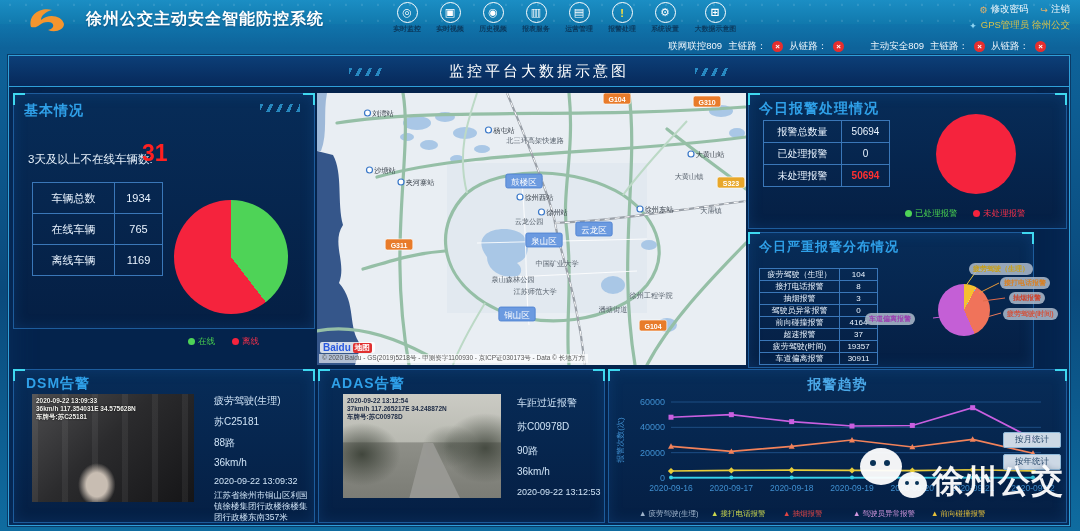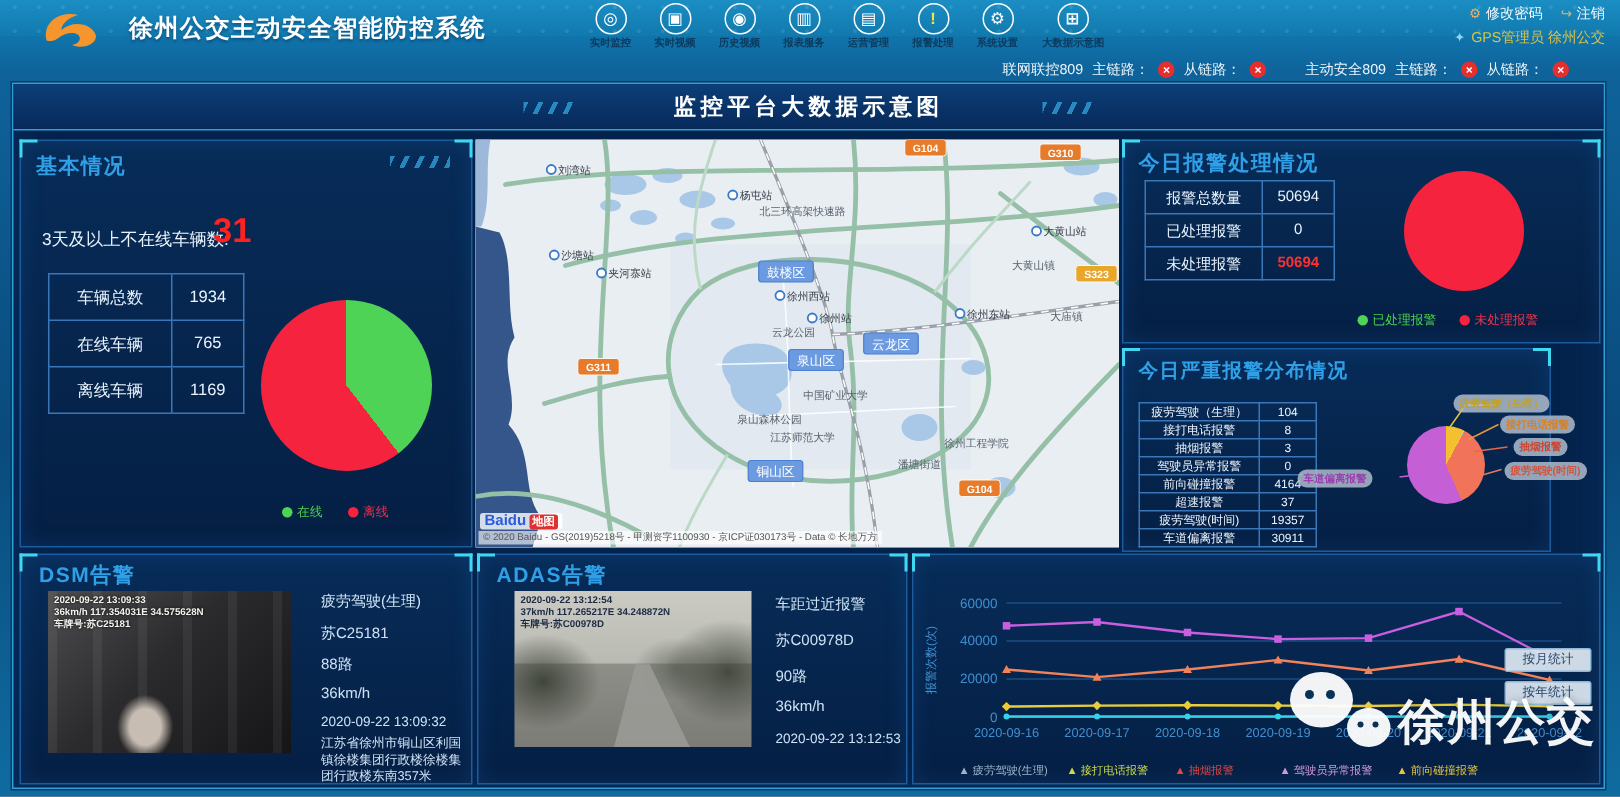--- a/index.html
+++ b/index.html
@@ -32,37 +32,37 @@
          color:#eef6fc;font-size:9.5px;white-space:nowrap}
   .links .gap{width:14px}
   .err{display:inline-flex;width:11px;height:11px;border-radius:50%;background:#e62e2e;color:#fff;
        font-size:8px;line-height:11px;align-items:center;justify-content:center;font-weight:bold}
   
   .board{position:absolute;left:8px;top:55px;width:1062px;height:471px;background:#04234c;
          border:1px solid #2f9fd8;box-shadow:0 0 0 1px #0a3a66,inset 0 0 30px rgba(20,80,150,.25)}
   .board-title{position:absolute;left:0;top:0;width:100%;height:31px;
                background:linear-gradient(180deg,#0c3f78 0%,#07295a 100%);border-bottom:1px solid #2f9fd8;
                display:flex;align-items:center;justify-content:center}
-  .board-title h1{color:#fff;font-size:15px;font-weight:bold;letter-spacing:3px}
+  .board-title h1{color:#fff;font-size:15px;font-weight:normal;letter-spacing:3px}
   .slash{position:absolute;height:8px;background:repeating-linear-gradient(115deg,#2f9fd8 0 3px,transparent 3px 9px);opacity:.8}
   
   .panel{position:absolute;background:linear-gradient(180deg,#072c58 0%,#051f44 100%);
          border:1px solid #1d5c9c;box-shadow:inset 0 0 14px rgba(30,110,190,.22)}
   .panel::before,.panel::after{content:"";position:absolute;width:10px;height:10px;top:-1px}
   .panel::before{left:-1px;border-top:2px solid #3fd8f0;border-left:2px solid #3fd8f0}
   .panel::after{right:-1px;border-top:2px solid #3fd8f0;border-right:2px solid #3fd8f0}
   .ptitle{position:absolute;color:#2fa0e8;font-weight:bold;font-size:14px;letter-spacing:1px}
   .dtable{border-collapse:collapse;position:absolute}
   .dtable td{border:1px solid #3a77b8;color:#eaf4ff;text-align:center;padding:0 2px}
   .dot{display:inline-block;width:7px;height:7px;border-radius:50%;margin-right:3px;vertical-align:middle}
   .pie{position:absolute;border-radius:50%}
   .legend{position:absolute;font-size:8.5px;white-space:nowrap}
   .lg-green{color:#49d14f}.lg-red{color:#f3304a}
   
-  .p-basic{left:4px;top:37px;width:302px;height:272px}
+  .p-basic{left:4px;top:37px;width:302px;height:236px}
   .p-basic .offline{position:absolute;left:14px;top:58px;color:#e8f2fc;font-size:11.5px}
   .p-basic .offline-v{position:absolute;left:128px;top:46px;color:#ff2020;font-size:23px;font-weight:bold}
   .p-basic .dtable{left:18px;top:88px;font-size:11px}
   .p-basic td{height:31px}.p-basic td:first-child{width:82px}.p-basic td:last-child{width:48px}
   
   .map{position:absolute;left:308px;top:37px;width:429px;height:272px;background:#e9eef3;overflow:hidden;cursor:grab}
   .map-attr{position:absolute;left:2px;bottom:2px;font-size:6.5px;color:#555;background:rgba(255,255,255,.62);padding:0 3px;white-space:nowrap}
   .bd-logo{position:absolute;left:3px;bottom:12px;background:rgba(255,255,255,.8);border-radius:2px;padding:0 3px;
            font-size:10px;font-weight:bold;color:#2a5ae0;display:flex;align-items:center;gap:2px}
   .bd-logo .badge{background:#e03030;color:#fff;font-size:7.5px;padding:0 2px;border-radius:2px}
@@ -430,20 +430,21 @@
       <div class="ovl ovl-dark"><span>2020-09-22 13:12:54</span><br><span>37km/h 117.265217E 34.248872N</span><br><span>车牌号:苏C00978D</span></div>
     </div>
     <span class="d-row" style="left:198px;top:26px">车距过近报警</span>
     <span class="d-row" style="left:198px;top:50px">苏C00978D</span>
     <span class="d-row" style="left:198px;top:74px">90路</span>
     <span class="d-row" style="left:198px;top:96px">36km/h</span>
     <span class="d-row" style="left:198px;top:117px;font-size:9px">2020-09-22 13:12:53</span>
   </section>
 
   <section class="panel p-trend">
+    <span class="ptitle">报警趋势</span>
     <svg id="trend-svg" width="450" height="110" style="position:absolute;left:4px;top:24px">
         <line x1="58" x2="428" y1="84" y2="84" stroke="#3a77b0" stroke-width="1"></line>
         <text x="52" y="87" fill="#3f8fd0" font-size="9" text-anchor="end">0</text>
         <line x1="58" x2="428" y1="58.66666666666667" y2="58.66666666666667" stroke="#1d4e84" stroke-width="1"></line>
         <text x="52" y="61.66666666666667" fill="#3f8fd0" font-size="9" text-anchor="end">20000</text>
         <line x1="58" x2="428" y1="33.333333333333336" y2="33.333333333333336" stroke="#1d4e84" stroke-width="1"></line>
         <text x="52" y="36.333333333333336" fill="#3f8fd0" font-size="9" text-anchor="end">40000</text>
         <line x1="58" x2="428" y1="8" y2="8" stroke="#1d4e84" stroke-width="1"></line>
         <text x="52" y="11" fill="#3f8fd0" font-size="9" text-anchor="end">60000</text>
         <text x="58" y="97" fill="#3f8fd0" font-size="8.5" text-anchor="middle">2020-09-16</text>

